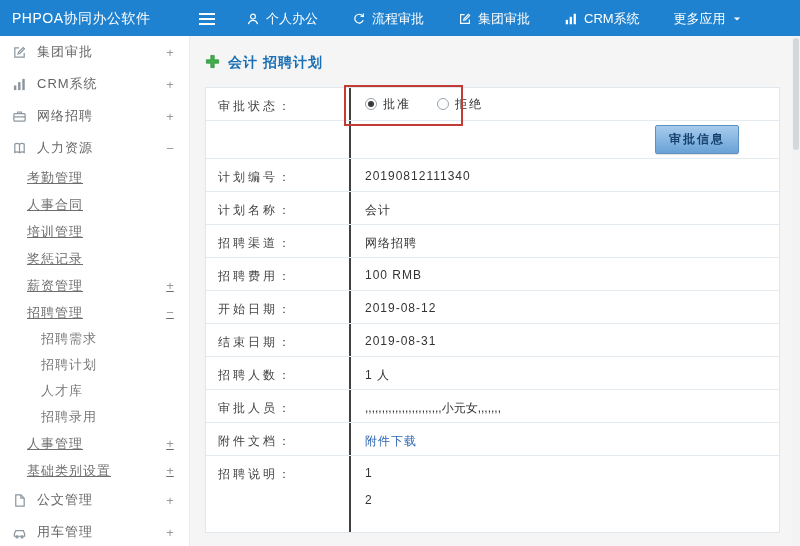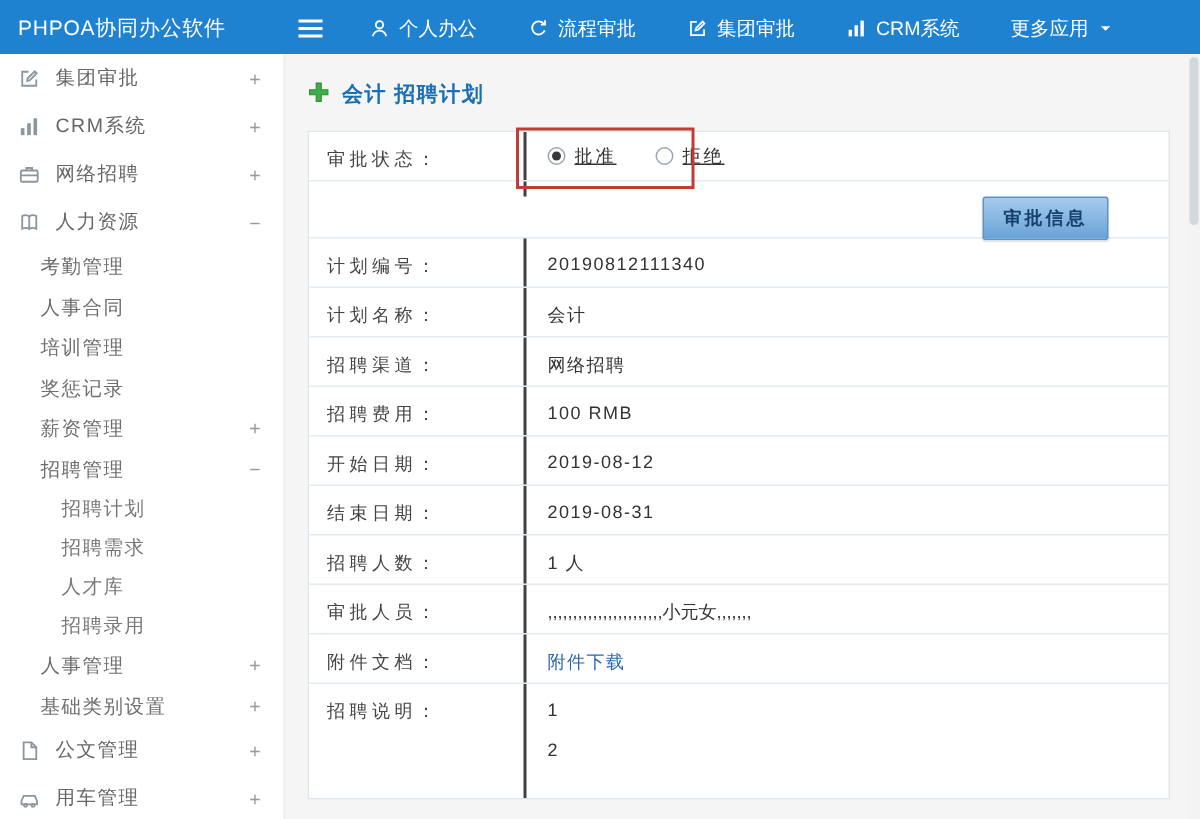--- a/index.html
+++ b/index.html
@@ -26,21 +26,21 @@
   
   .sidebar {
     position:absolute; top:36px; left:0; width:190px; bottom:0;
     background:#fff; border-right:1px solid #ececec; overflow:hidden;
     font-size:13px; color:#666;
   }
   .side-item { display:flex; align-items:center; height:32px; padding:0 14px 0 12px; cursor:pointer; }
   .side-item .s-icon { width:17px; margin-right:8px; color:#8b969f; display:inline-flex; flex:none; }
   .side-item .s-label { flex:1; letter-spacing:1px; white-space:nowrap; }
   .side-item .s-toggle { color:#999; font-size:13px; width:10px; text-align:center; }
-  .side-item.lvl1 { height:27px; padding-left:27px; color:#6e6e6e; }
+  .side-item.lvl1 { height:27px; padding-left:27px; color:#6e6e6e;text-decoration:underline; }
   .side-item.lvl2 { height:26px; padding-left:41px; color:#787878; }
 
   
   .main {
     position:absolute; top:36px; left:190px; right:8px; bottom:0;
     background:#f5f5f5; padding:16px 12px 0 15px;
   }
   .page-title-row { display:flex; align-items:flex-start; gap:8px; margin:2px 0 15px 0; }
   .page-title { font-size:14px; font-weight:bold; color:#1b6fb5; letter-spacing:1px; }
 
@@ -48,33 +48,33 @@
   .trow { display:flex; position:relative; border-bottom:1px solid #e3eaf0; min-height:33px; }
   .trow:last-child { border-bottom:none; }
   .tlabel {
     width:145px; flex:none; padding:10px 4px 0 12px;
     border-right:2px solid #404040; color:#444; letter-spacing:3px; font-size:12px;
   }
   .tvalue { flex:1; padding:10px 10px 0 14px; font-size:12px; color:#333; letter-spacing:1px; }
 
   
   .tvalue.radios { display:flex; align-items:center; gap:26px; padding-top:0; }
-  .radio { display:inline-flex; align-items:center; gap:6px; letter-spacing:2px; cursor:pointer;text-decoration:underline; }
+  .radio { display:inline-flex; align-items:center; gap:6px; letter-spacing:2px; cursor:pointer; }
   .rc { width:12px; height:12px; border:1px solid #9aa6b0; border-radius:50%; background:#fdfdfd; position:relative; flex:none; }
   .radio.checked .rc::after {
     content:""; position:absolute; left:2px; top:2px; right:2px; bottom:2px;
     background:#3a3a3a; border-radius:50%;
   }
   .red-box {
     position:absolute; left:138px; top:-3px; width:119px; height:41px;
     border:2px solid #c23b34; pointer-events:none; z-index:3;
   }
 
   
-  .trow.btn-row { height:38px;flex-direction:column; }
+  .trow.btn-row { height:38px; }
   .trow.btn-row .tvalue { display:flex; align-items:center; justify-content:flex-end; padding:0 40px 0 14px; }
   .approve-btn {
     background:linear-gradient(#a6cbec,#69a2d6); border:1px solid #5e92c4; border-radius:2px;
     color:#17406e; font-weight:bold; font-size:12px; letter-spacing:2px;
     padding:5px 13px; cursor:pointer; box-shadow:0 1px 1px rgba(0,0,0,.12);
     font-family:inherit;
   }
 
   .trow.desc { height:76px; }
   .desc-lines { line-height:27px; padding-top:4px; }
@@ -212,24 +212,24 @@
   <div class="side-item lvl1">
     <span class="s-label">薪资管理</span>
     <span class="s-toggle">+</span>
   </div>
   <div class="side-item lvl1">
     <span class="s-label">招聘管理</span>
     <span class="s-toggle">−</span>
   </div>
 
   <div class="side-item lvl2">
+    <span class="s-label">招聘需求</span>
+  </div>
+  <div class="side-item lvl2">
     <span class="s-label">招聘计划</span>
-  </div>
-  <div class="side-item lvl2">
-    <span class="s-label">招聘需求</span>
   </div>
   <div class="side-item lvl2">
     <span class="s-label">人才库</span>
   </div>
   <div class="side-item lvl2">
     <span class="s-label">招聘录用</span>
   </div>
 
   <div class="side-item lvl1">
     <span class="s-label">人事管理</span>

